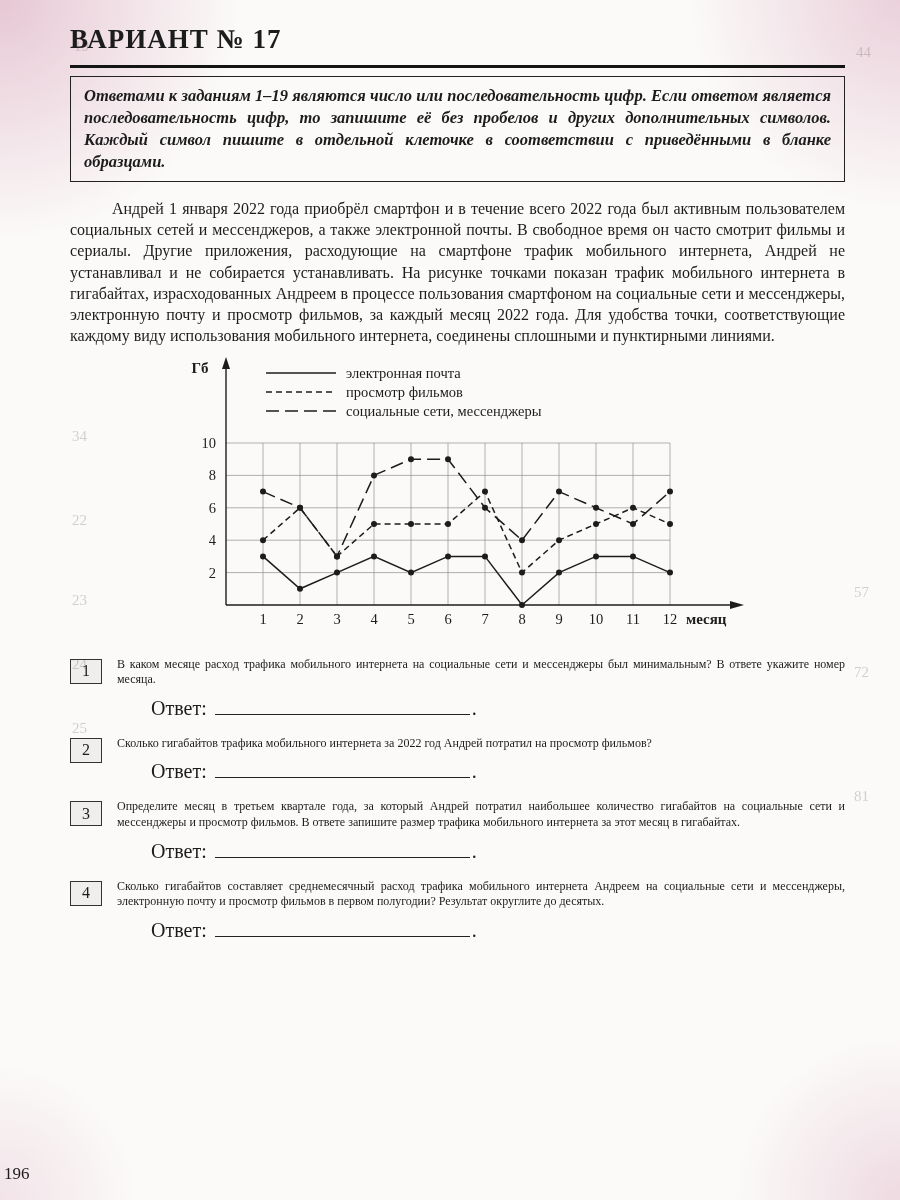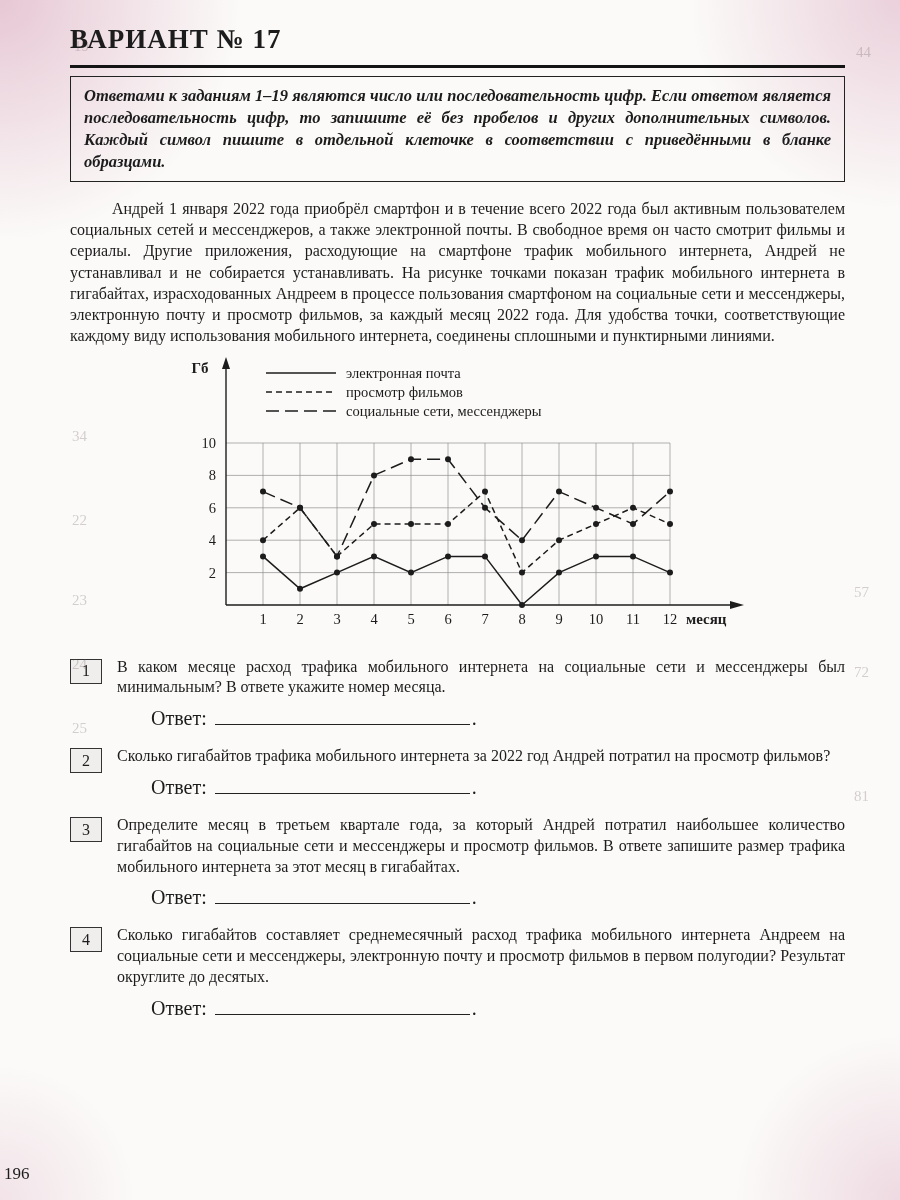--- a/index.html
+++ b/index.html
@@ -22,21 +22,21 @@
   .instruction-box{border:1.6px solid #222;padding:8px 13px;margin:0 0 16px;}
   .instruction-box p{margin:0;font-size:16.5px;font-weight:bold;font-style:italic;line-height:1.33;text-align:justify;}
   .read-box{display:table;margin:0 auto 14px;border:1.3px solid #222;padding:7px 24px;font-size:16px;}
   p.intro{margin:0 0 6px;font-size:16px;line-height:1.33;text-align:justify;text-indent:42px;}
   .chart{margin:2px 0 4px 78px;}
   .questions{display:block;}
   .q{display:flex;gap:15px;margin:0 0 16px;}
   .qnum{flex:0 0 auto;width:30px;height:23px;border:1.3px solid #333;background:#f0eeec;
         display:flex;align-items:center;justify-content:center;font-size:16px;margin-top:2px;}
   .qbody{flex:1 1 auto;}
-  .qtext{margin:0;font-size:16px;line-height:1.3;text-align:justify;}
+  .qtext{margin:0;font-size:12px;line-height:1.3;text-align:justify;}
   .answer{margin:9px 0 0 34px;font-size:20px;}
   .aline{display:inline-block;width:255px;border-bottom:1.2px solid #222;height:14px;margin:0 2px 0 8px;}
   .pageno{position:absolute;left:4px;right:0;bottom:16px;text-align:left;font-size:17px;}
 </style>
 </head>
 <body>
 
 <div class="page">
 
   <div id="bleed">

